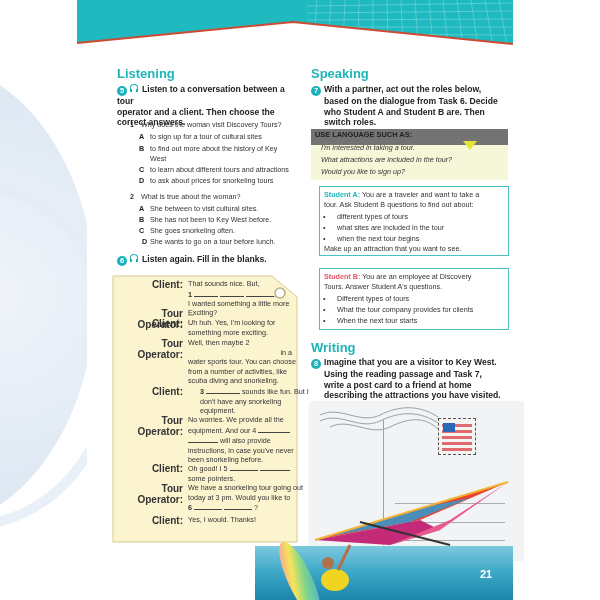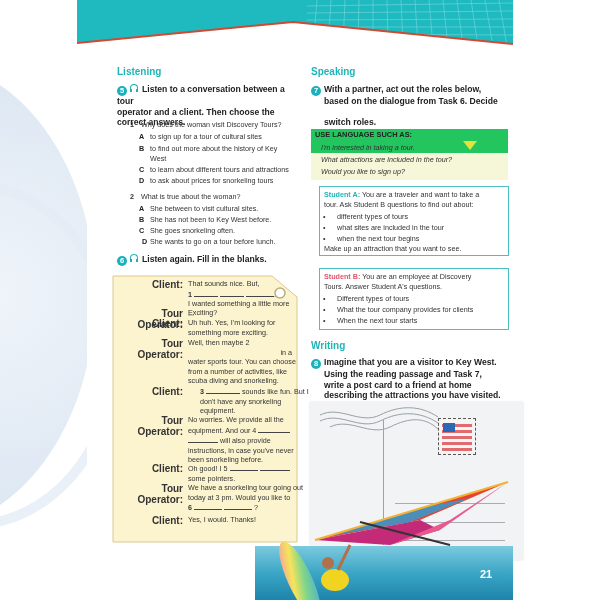--- a/index.html
+++ b/index.html
@@ -11,21 +11,21 @@
                background:radial-gradient(ellipse at 70% 50%, #eef3f9 0%, #dbe6f2 60%, #c9d7e8 100%); opacity:.9; }
   .bg-circle2 { position:absolute; left:-180px; top:180px; width:280px; height:330px; border-radius:50%;
                 border:10px solid #e3ecf6; opacity:.8; }
 
   .page { position:absolute; left:87px; top:0; width:426px; height:600px; background:#fff; }
 
   
   .header { position:absolute; left:77px; top:0; width:436px; height:46px; }
   .header svg { display:block; }
 
-  .section-title { position:absolute; font-weight:bold; color:#1fb5b8; font-size:10px; }
+  .section-title { position:absolute; font-weight:bold; color:#1fb5b8; font-size:13px; }
   .task { position:absolute; font-weight:bold; font-size:8.6px; line-height:10.5px; color:#222; }
   .num-badge { display:inline-block; width:10px; height:10px; border-radius:50%; color:#fff; font-size:7.5px;
                line-height:10px; text-align:center; font-weight:bold; margin-right:3px; vertical-align:-1px; }
   .teal { background:#19b1bb; }
   .audio-icon { display:inline-block; width:8px; height:9px; margin-right:4px; vertical-align:-1px; position:relative; }
   .audio-icon:before { content:""; position:absolute; left:0; top:0; width:6px; height:6px; border:1.5px solid #19b1bb;
                        border-bottom:none; border-radius:5px 5px 0 0; }
   .audio-icon:after { content:""; position:absolute; left:0; top:5px; width:8px; height:3px;
                       border-left:2px solid #19b1bb; border-right:2px solid #19b1bb; box-sizing:border-box; }
 
@@ -36,21 +36,21 @@
 
   
   .tag { position:absolute; left:112px; top:275px; width:186px; height:268px; }
   .tag svg { position:absolute; left:0; top:0; }
   .dlg { position:absolute; font-size:7.2px; line-height:9.6px; color:#333; }
   .spk { position:absolute; font-weight:bold; font-size:10px; text-align:right; width:68px; color:#333; }
   .blank { display:inline-block; border-bottom:1px solid #444; height:7px; vertical-align:baseline; }
 
   
   .uselang { position:absolute; left:311px; top:129px; width:197px; height:51px; background:#f6f7d9; }
-  .uselang-head { position:absolute; left:0; top:0; width:197px; height:24px; background:#22c55e;
+  .uselang-head { position:absolute; left:0; top:0; width:197px; height:16px; background:#737373;
                   font-size:7.4px; font-weight:bold; line-height:12px; padding-left:4px; box-sizing:border-box; color:#222; }
   .uselang-tri { position:absolute; left:152px; top:12px; width:0; height:0; border-left:7px solid transparent;
                  border-right:7px solid transparent; border-top:9px solid #e3e43a; }
   .uselang-item { position:absolute; left:10px; font-size:7.2px; font-style:italic; color:#333; }
 
   .rolebox { position:absolute; border:1.5px solid #4cbfc2; background:#fff; box-sizing:border-box; }
   .role-text { position:absolute; font-size:7.2px; line-height:10px; color:#333; }
   .role-label-a { color:#1fb5b8; font-weight:bold; }
   .role-label-b { color:#e0566a; font-weight:bold;margin-top:42px; }
   .bullet { position:absolute; font-size:7.2px; color:#333; }
@@ -195,21 +195,21 @@
   <b>6</b> <span class="blank" style="width:28px"></span> <span class="blank" style="width:28px"></span> <span>?</span>
 </div>
 
 <div class="spk" style="left:115px;top:515px;">Client:</div>
 <div class="dlg" style="left:188px;top:515px;">Yes, I would. Thanks!</div>
 
 <div class="section-title" style="left:311px;top:66px;">Speaking</div>
 <div class="task" style="left:311px;top:84px;width:200px;">
   <span class="num-badge teal">7</span><span>With a partner, act out the roles below,</span><br>
   <span style="padding-left:13px">based on the dialogue from Task 6. Decide</span><br>
-  <br>
+  <span style="padding-left:13px">who Student A and Student B are. Then</span><br>
   <span style="padding-left:13px">switch roles.</span>
 </div>
 
 <div class="uselang">
   <div class="uselang-head">USE LANGUAGE SUCH AS:</div>
   <div class="uselang-tri"></div>
   <div class="uselang-item" style="top:14px;">I'm interested in taking a tour.</div>
   <div class="uselang-item" style="top:26px;">What attractions are included in the tour?</div>
   <div class="uselang-item" style="top:38px;">Would you like to sign up?</div>
 </div>

